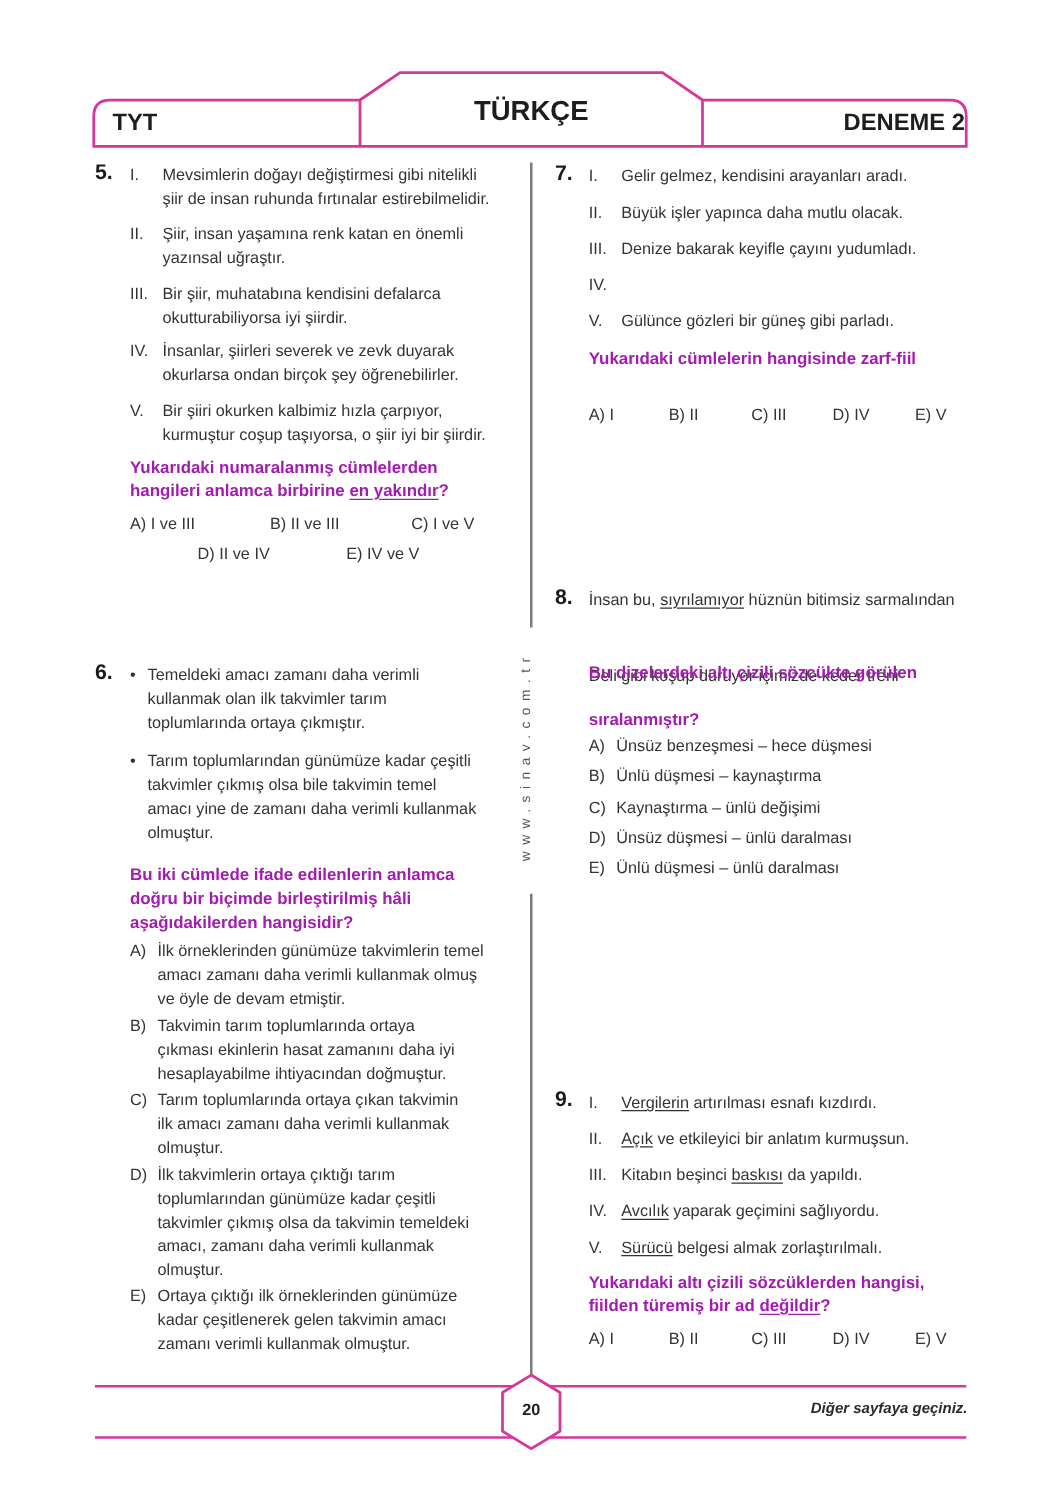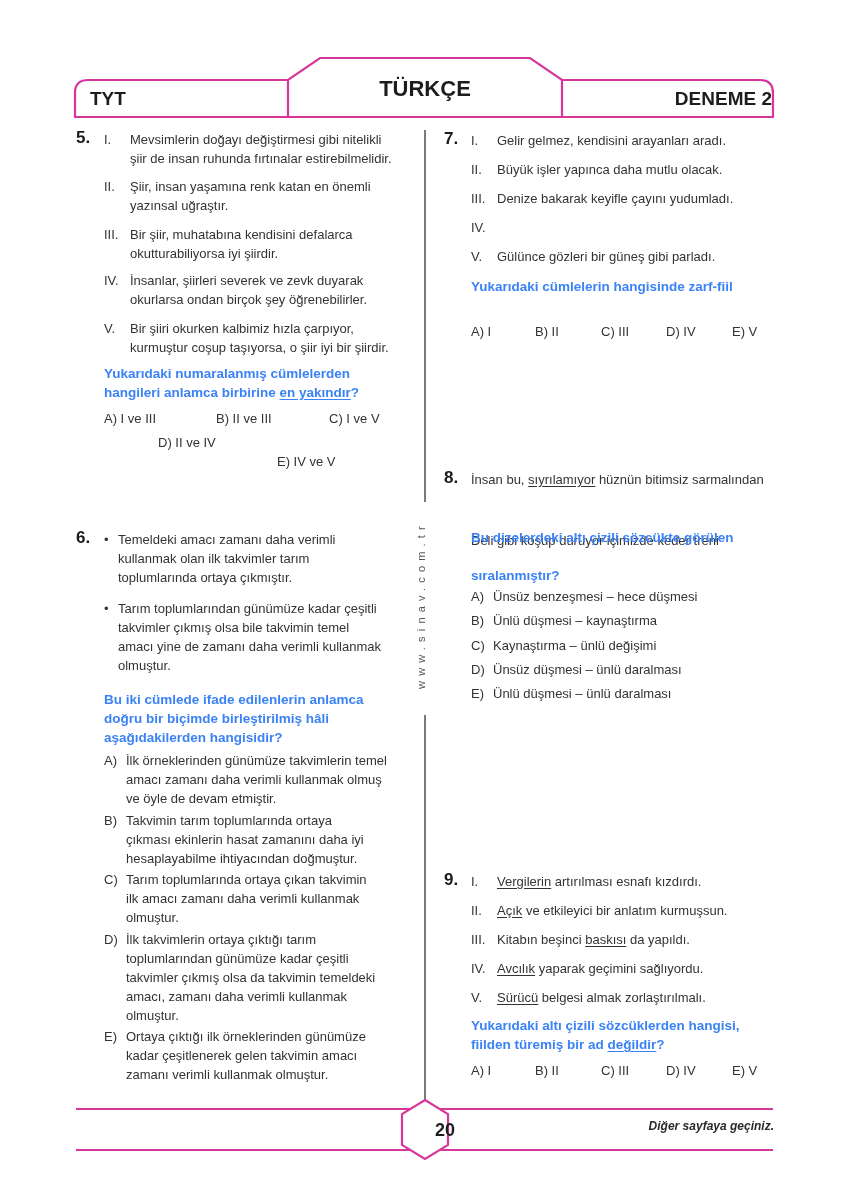--- a/index.html
+++ b/index.html
@@ -9,35 +9,35 @@
   }
   .abs { position: absolute; }
   
   .hdr-svg { position: absolute; left: 0; top: 0; }
   .hdr-left { left: 90px; top: 88px; font-size: 19px; font-weight: bold; color: #1d1d1d; }
   .hdr-center { left: 290px; top: 76px; width: 270px; text-align: center; font-size: 22px; font-weight: bold; color: #1d1d1d; }
   .hdr-right { right: 78px; top: 88px; font-size: 19px; font-weight: bold; color: #1d1d1d; }
 
   .qnum { font-size: 17px; font-weight: bold; color: #1a1a1a; }
   .txt { font-size: 13px; line-height: 19px; color: #333; }
-  .bold { font-weight: bold; color: #3b82f6; font-size: 13.5px; line-height: 19px; }
+  .bold { font-weight: bold; color: #a21caf; font-size: 13.5px; line-height: 19px; }
   .row { position: absolute; display: flex; }
   .rn { width: 26px; flex: none; }
   .u { text-decoration: underline; text-underline-offset: 2px; }
 
   .divider { position: absolute; left: 424px; width: 2px; background: #7a7a7a; }
   .watermark {
     position: absolute; left: 415px; top: 515px; width: 20px; height: 180px;
     writing-mode: vertical-rl; transform: rotate(180deg);
     font-size: 11px; letter-spacing: 5.2px; color: #555; text-align: center;
   }
   .opts { position: absolute; font-size: 13px; color: #333; }
   .opt-line { position: absolute; display: flex; font-size: 13px; line-height: 19px; color: #333; }
   .opt-l { width: 22px; flex: none; }
-  .foot-page { font-size: 18px; font-weight: bold; color: #1d1d1d; margin-left: 20px; }
+  .foot-page { font-size: 13px; font-weight: bold; color: #1d1d1d; }
   .foot-next { right: 76px; top: 1119px; font-size: 12px; font-style: italic; font-weight: bold; color: #2a2a2a; }
 </style>
 </head>
 <body>
 
 <svg class="hdr-svg" width="850" height="130">
   <path d="M 75 117 L 75 93 Q 75 80 88 80 L 288 80 L 320 58 L 530 58 L 562 80 L 760 80 Q 773 80 773 93 L 773 117 Z" fill="none" stroke="#d6379a" stroke-width="2.2"></path>
   <line x1="288" y1="80" x2="288" y2="117" stroke="#d6379a" stroke-width="2.2"></line>
   <line x1="562" y1="80" x2="562" y2="117" stroke="#d6379a" stroke-width="2.2"></line>
 </svg>
@@ -72,21 +72,21 @@
     <span><span>Bir şiiri okurken kalbimiz hızla çarpıyor,</span><br><span>kurmuştur coşup taşıyorsa, o şiir iyi bir şiirdir.</span></span>
   </div>
   <div class="abs bold" style="left:104px;top:364px;">
     <span>Yukarıdaki numaralanmış cümlelerden</span><br>
     <span>hangileri anlamca birbirine </span><span class="u">en yakındır</span><span>?</span>
   </div>
   <div class="opts" style="left:104px;top:411px;">A) I ve III</div>
   <div class="opts" style="left:216px;top:411px;">B) II ve III</div>
   <div class="opts" style="left:329px;top:411px;">C) I ve V</div>
   <div class="opts" style="left:158px;top:435px;">D) II ve IV</div>
-  <div class="opts" style="left:277px;top:435px;margin-top:19px;">E) IV ve V</div>
+  <div class="opts" style="left:277px;top:435px;">E) IV ve V</div>
 </section>
 
 <section>
   <div class="abs qnum" style="left:76px;top:528px;">6.</div>
   <div class="row txt" style="left:104px;top:530px;">
     <span style="width:14px;flex:none;">•</span>
     <span><span>Temeldeki amacı zamanı daha verimli</span><br><span>kullanmak olan ilk takvimler tarım</span><br><span>toplumlarında ortaya çıkmıştır.</span></span>
   </div>
   <div class="row txt" style="left:104px;top:599px;">
     <span style="width:14px;flex:none;">•</span>

